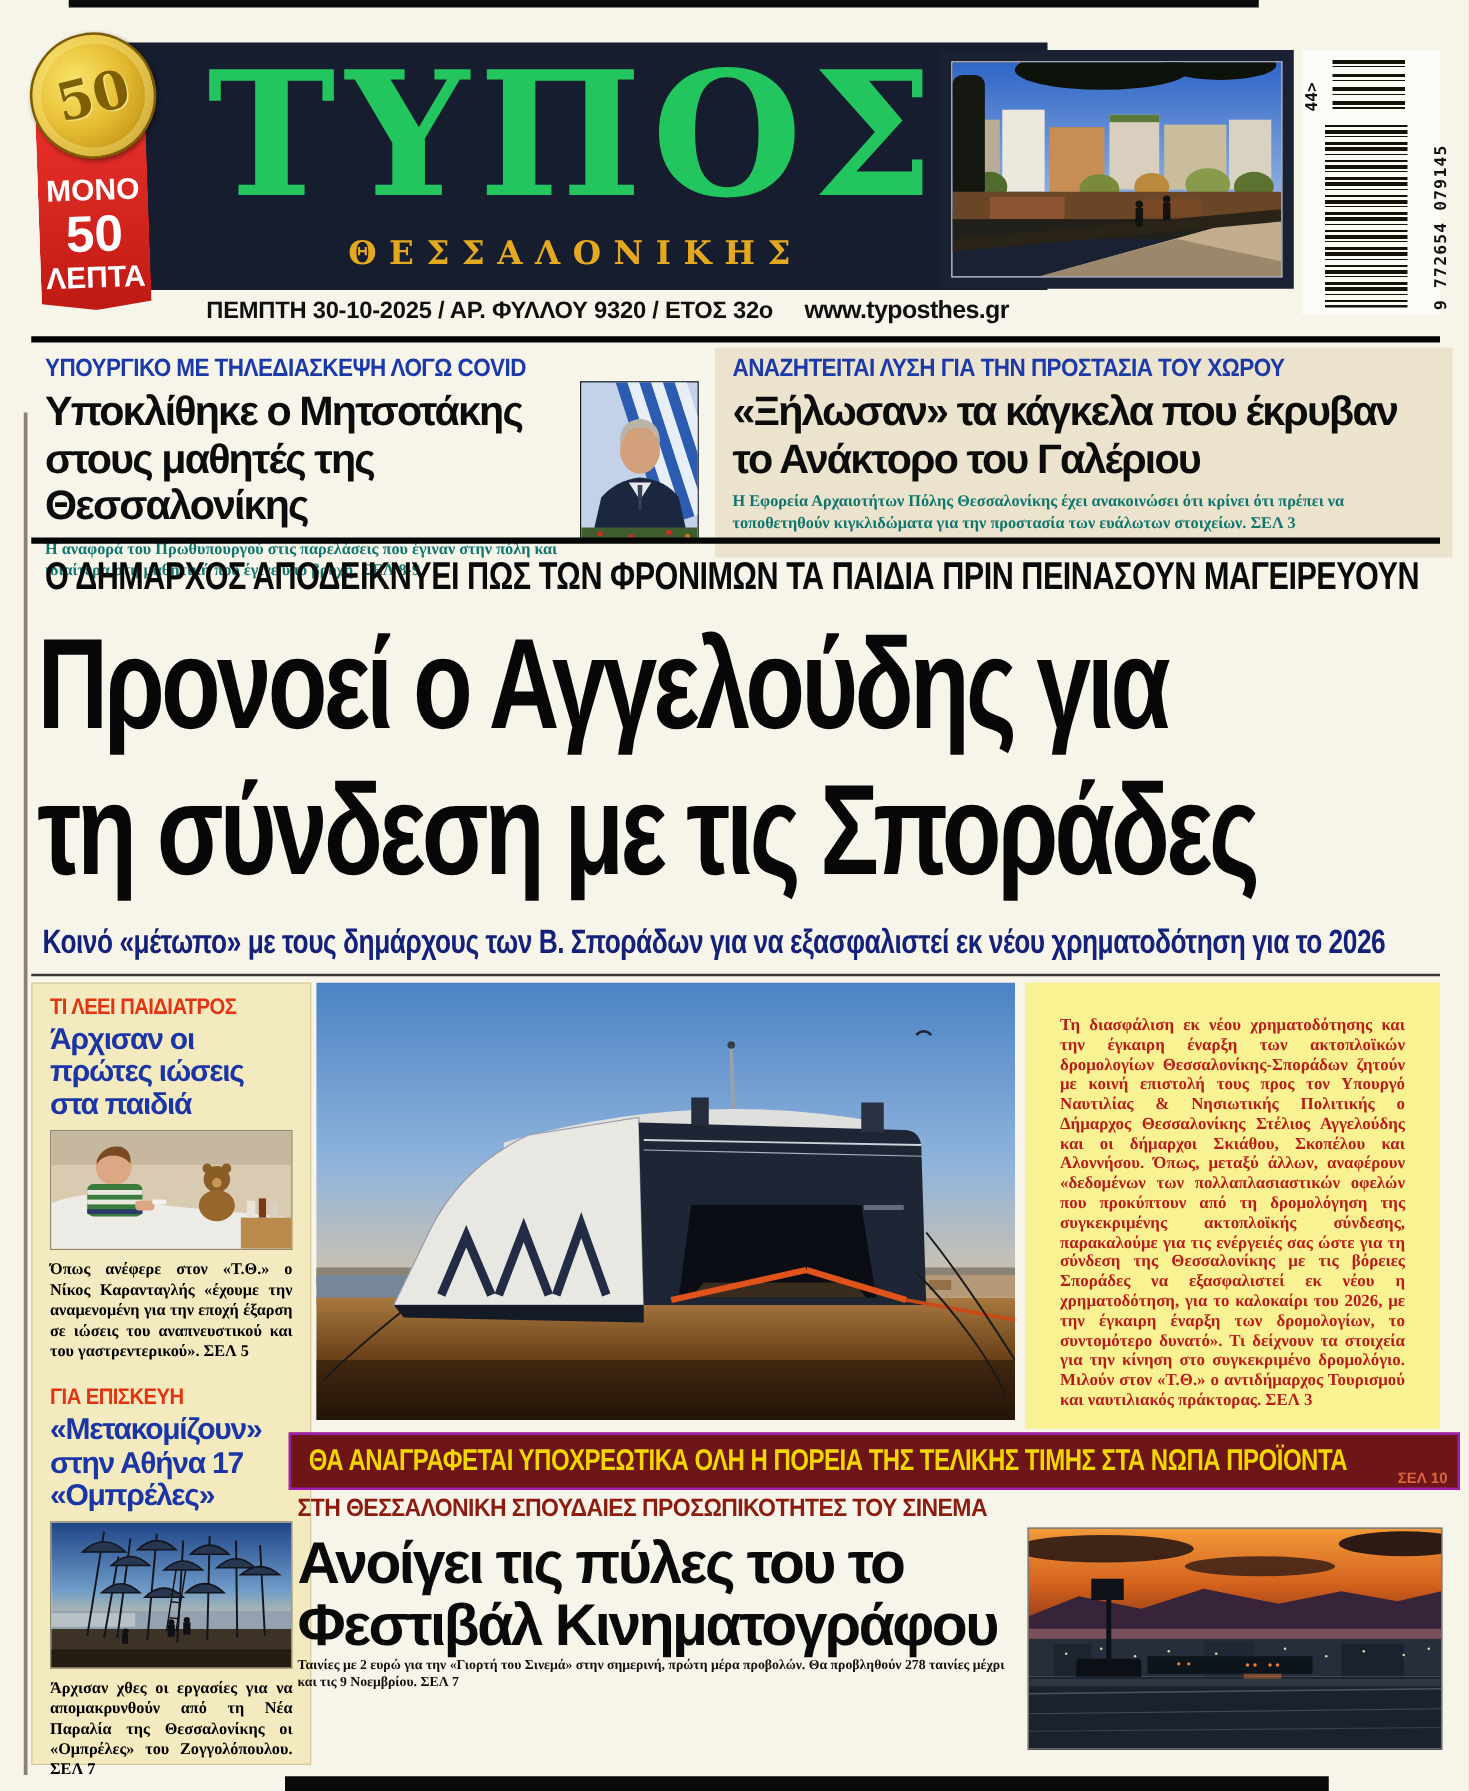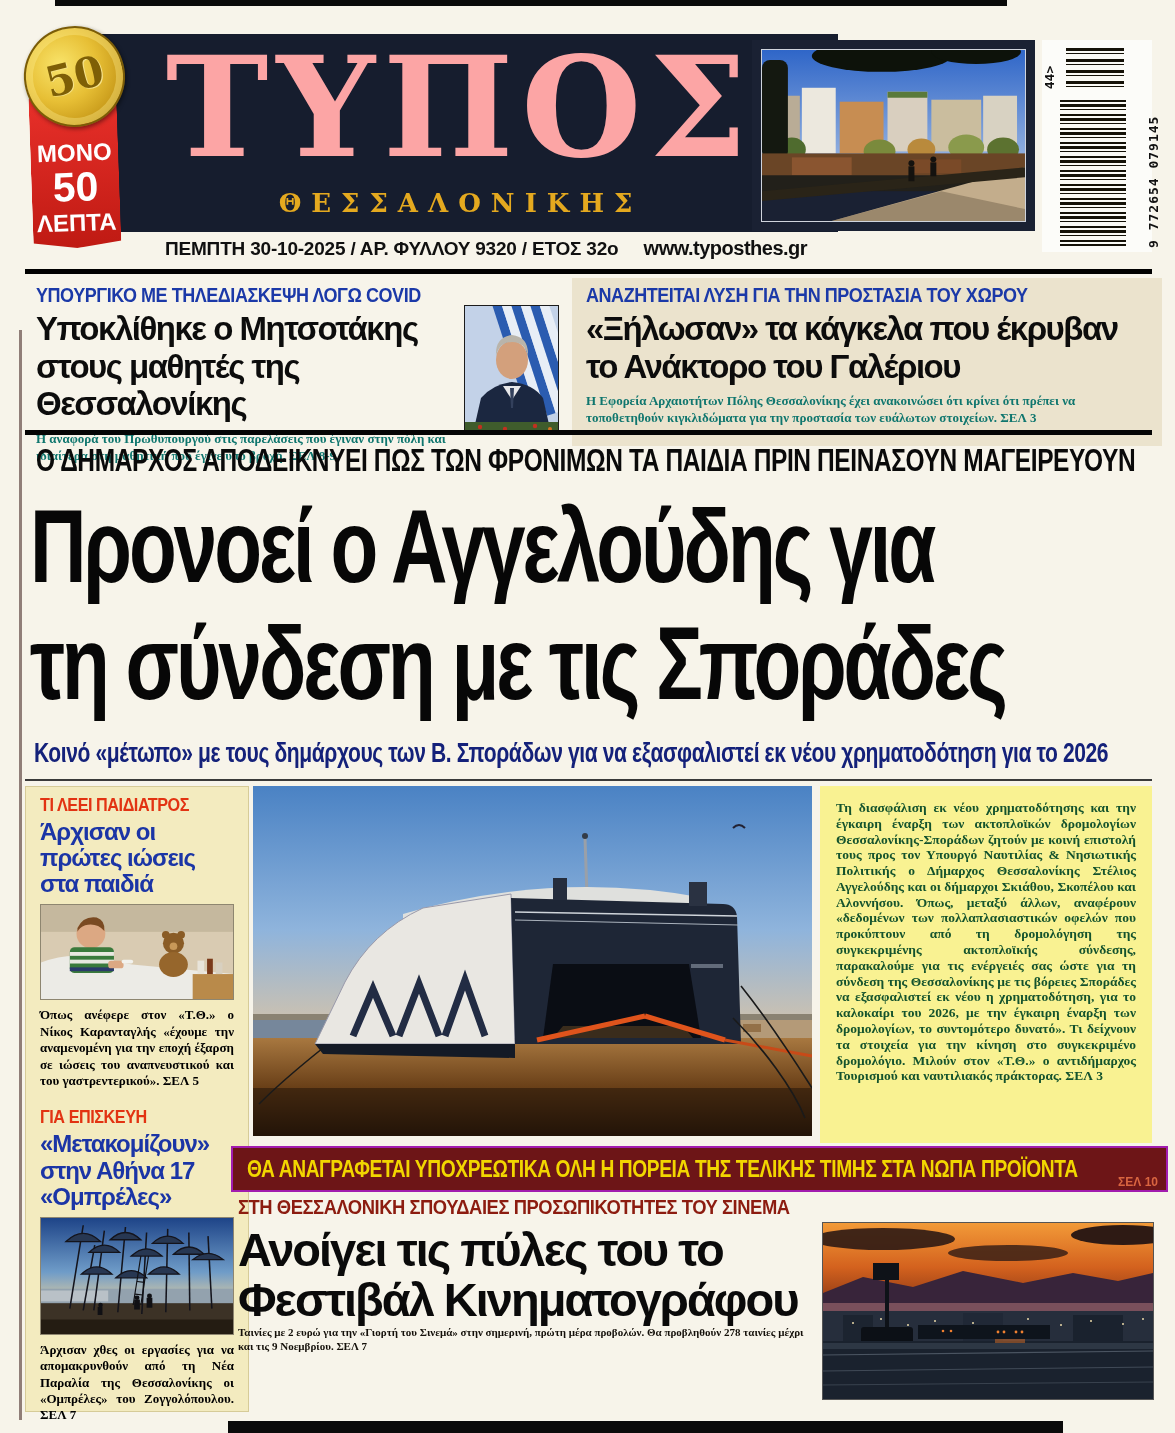--- a/index.html
+++ b/index.html
@@ -5,21 +5,21 @@
   html,body{margin:0;padding:0;background:#dedbd2;}
   .page{position:relative;width:1175px;height:1433px;background:#f7f4ea;overflow:hidden;
         font-family:"Liberation Sans",sans-serif;}
   
   .top-strip{position:absolute;left:55px;top:0;width:952px;height:6px;background:#0a0a0a;}
   .bottom-strip{position:absolute;left:228px;top:1421px;width:835px;height:12px;background:#0a0a0a;}
   .left-edge{position:absolute;left:19px;top:330px;width:3px;height:1090px;background:rgba(60,30,25,.55);}
 
   
   .navy-box{position:absolute;left:83px;top:34px;width:755px;height:198px;background:#161d2e;text-align:center;}
-  .np-title{font-family:"DejaVu Serif",serif;font-weight:bold;color:#fca5a5;font-size:138px;line-height:148px;letter-spacing:8px;}
+  .np-title{font-family:"DejaVu Serif",serif;font-weight:bold;color:#22c55e;font-size:138px;line-height:148px;letter-spacing:8px;}
   .np-sub{font-family:"DejaVu Serif",serif;font-weight:bold;color:#e4a91f;font-size:26px;line-height:42px;letter-spacing:10px;}
   .coin{position:absolute;left:24px;top:26px;width:97px;height:97px;border-radius:50%;z-index:3;
         background:radial-gradient(circle at 38% 35%,#f9e46a 0%,#e7bf35 42%,#c89a1a 72%,#8f6c0c 100%);
         border:2px solid #7a5c08;box-shadow:inset 0 0 0 7px rgba(255,240,150,.35),1px 2px 4px rgba(0,0,0,.45);
         display:flex;align-items:center;justify-content:center;transform:rotate(-14deg);}
   .coin span{font-family:"DejaVu Serif",serif;font-weight:bold;font-size:42px;color:#7e5f06;text-shadow:1px 1px 0 #f6e28a;}
   .ribbon{position:absolute;left:31px;top:97px;width:88px;height:151px;z-index:2;transform:rotate(-2deg);
           background:linear-gradient(#e8302a,#bf1a13);clip-path:polygon(0 0,100% 0,100% 96%,50% 100%,0 96%);
           display:flex;flex-direction:column;align-items:center;justify-content:flex-end;padding-bottom:12px;
           color:#fff;font-weight:bold;box-sizing:border-box;}
@@ -78,22 +78,22 @@
   .sb-photo{width:100%;border:1px solid #8e8670;box-sizing:border-box;display:block;}
   .sb-photo svg{width:100%;height:100%;display:block;}
   .ph-child{height:96px;}
   .ph-umbr{height:118px;}
   .sb-text{font-family:Liberation Serif, serif;font-weight:bold;font-size:13px;line-height:1.26;
            color:#000000;margin-top:7px;text-align:justify;}
   .ferry-photo{position:absolute;left:253px;top:786px;width:559px;height:350px;}
   .ferry-photo svg{width:100%;height:100%;display:block;}
   .right-panel{position:absolute;left:820px;top:786px;width:332px;height:357px;background:#f9f292;
                padding:10px 12px;box-sizing:border-box;}
-  .right-panel p{margin:4px;font-family:"Liberation Serif",serif;font-weight:bold;font-size:13.5px;line-height:1.17;
-                 color:#14532d;text-align:justify;}
+  .right-panel p{margin:16px;font-family:"Liberation Serif",serif;font-weight:bold;font-size:13.5px;line-height:1.17;
+                 color:#b91c1c;text-align:justify;}
 
   
   .price-banner{position:absolute;left:231px;top:1146px;width:937px;height:46px;background:#6d1517;
                 border:2px solid #a21caf;box-sizing:border-box;}
   .price-banner .txt{position:absolute;left:14px;top:7px;display:inline-block;font-weight:900;font-size:24px;
                      color:#f2d600;letter-spacing:-0.5px;white-space:nowrap;transform:scaleX(.8);transform-origin:0 0;}
   .price-banner .pref{position:absolute;right:8px;bottom:1px;font-size:12px;font-weight:bold;color:#d96540;}
 
   
   .cinema{position:absolute;left:238px;top:1196px;width:578px;}

